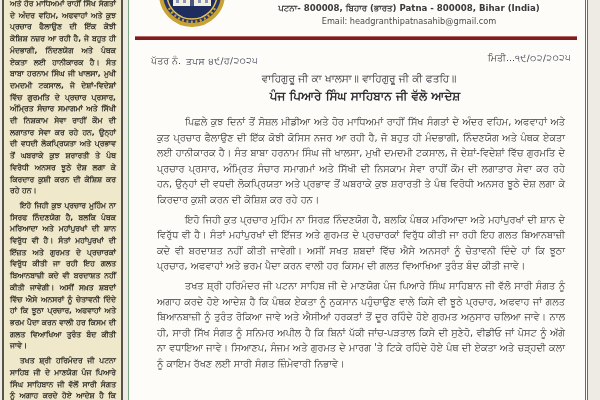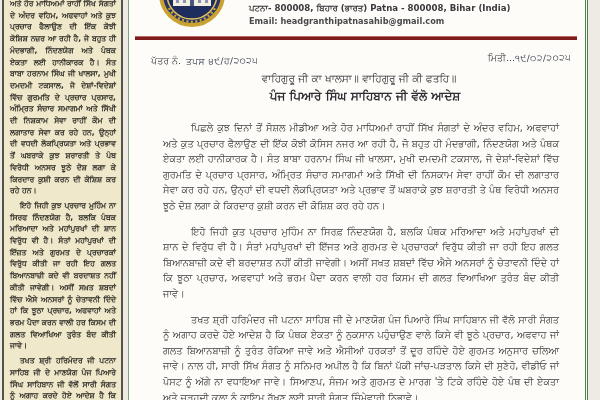--- a/index.html
+++ b/index.html
@@ -33,28 +33,28 @@
     box-sizing:border-box;
     overflow:hidden;
   }
   .page-inner{position:relative;width:100%;height:100%;}
   
   .logo-wrap{
     position:absolute;left:28px;top:-24px;width:70px;height:66px;
     overflow:visible;
   }
   .header-address{
-    position:absolute;left:120px;top:14px;width:320px;text-align:left;
+    position:absolute;left:120px;top:14px;width:320px;text-align:center;
   }
   .addr-line{
     font-size:8.6px;font-weight:bold;color:#3a3a3c;line-height:13px;
     white-space:nowrap;
   }
   .email-line{
-    font-size:8.2px;font-weight:bold;color:#4a4a4c;line-height:13px;
+    font-size:8.2px;font-weight:normal;color:#4a4a4c;line-height:13px;
     white-space:nowrap;
   }
   .red-rule{
     position:absolute;left:6px;right:8px;top:48px;height:3px;
     border-top:1px solid #b86a6a;
     background:#7d1d1d;
   }
   
   .ref-row{
     position:absolute;left:22px;right:14px;top:62px;height:16px;
@@ -75,21 +75,21 @@
     position:absolute;left:30px;right:14px;top:101px;
     text-align:center;font-size:12px;font-weight:bold;color:#2e2e34;
     white-space:nowrap;overflow:hidden;
   }
   
   .body-text{
     position:absolute;left:24px;right:16px;top:122px;bottom:0;
     overflow:hidden;
   }
   .body-text p{
-    margin:10px;
+    margin:4px;
     font-size:9.7px;line-height:15.6px;color:#3b3b3d;
     text-align:justify;text-indent:28px;
   }
 </style>
 </head>
 <body>
 
 <div class="clipping">
   <p>ਅਤੇ ਹੋਰ ਮਾਧਿਅਮਾਂ ਰਾਹੀਂ ਸਿੱਖ ਸੰਗਤਾਂ ਦੇ ਅੰਦਰ ਵਹਿਮ, ਅਫਵਾਹਾਂ ਅਤੇ ਕੁਝ ਪ੍ਰਚਾਰ ਫੈਲਾਉਣ ਦੀ ਇੱਕ ਕੋਝੀ ਕੋਸ਼ਿਸ਼ ਨਜ਼ਰ ਆ ਰਹੀ ਹੈ, ਜੋ ਬਹੁਤ ਹੀ ਮੰਦਭਾਗੀ, ਨਿੰਦਣਯੋਗ ਅਤੇ ਪੰਥਕ ਏਕਤਾ ਲਈ ਹਾਨੀਕਾਰਕ ਹੈ। ਸੰਤ ਬਾਬਾ ਹਰਨਾਮ ਸਿੰਘ ਜੀ ਖਾਲਸਾ, ਮੁਖੀ ਦਮਦਮੀ ਟਕਸਾਲ, ਜੋ ਦੇਸ਼ਾਂ-ਵਿਦੇਸ਼ਾਂ ਵਿੱਚ ਗੁਰਮਤਿ ਦੇ ਪ੍ਰਚਾਰ ਪ੍ਰਸਾਰ, ਅੰਮ੍ਰਿਤ ਸੰਚਾਰ ਸਮਾਗਮਾਂ ਅਤੇ ਸਿੱਖੀ ਦੀ ਨਿਸ਼ਕਾਮ ਸੇਵਾ ਰਾਹੀਂ ਕੌਮ ਦੀ ਲਗਾਤਾਰ ਸੇਵਾ ਕਰ ਰਹੇ ਹਨ, ਉਨ੍ਹਾਂ ਦੀ ਵਧਦੀ ਲੋਕਪ੍ਰਿਯਤਾ ਅਤੇ ਪ੍ਰਭਾਵ ਤੋਂ ਘਬਰਾਕੇ ਕੁਝ ਸ਼ਰਾਰਤੀ ਤੇ ਪੰਥ ਵਿਰੋਧੀ ਅਨਸਰ ਝੂਠੇ ਦੋਸ਼ ਲਗਾ ਕੇ ਕਿਰਦਾਰ ਕੁਸ਼ੀ ਕਰਨ ਦੀ ਕੋਸ਼ਿਸ਼ ਕਰ ਰਹੇ ਹਨ।</p>
   <p class="indent">ਇਹੋ ਜਿਹੀ ਕੁਝ ਪ੍ਰਚਾਰ ਮੁਹਿੰਮ ਨਾ ਸਿਰਫ ਨਿੰਦਣਯੋਗ ਹੈ, ਬਲਕਿ ਪੰਥਕ ਮਰਿਆਦਾ ਅਤੇ ਮਹਾਂਪੁਰਖਾਂ ਦੀ ਸ਼ਾਨ ਵਿਰੁੱਧ ਵੀ ਹੈ। ਸੰਤਾਂ ਮਹਾਂਪੁਰਖਾਂ ਦੀ ਇੱਜ਼ਤ ਅਤੇ ਗੁਰਮਤ ਦੇ ਪ੍ਰਚਾਰਕਾਂ ਵਿਰੁੱਧ ਕੀਤੀ ਜਾ ਰਹੀ ਇਹ ਗਲਤ ਬਿਆਨਬਾਜ਼ੀ ਕਦੇ ਵੀ ਬਰਦਾਸ਼ਤ ਨਹੀਂ ਕੀਤੀ ਜਾਵੇਗੀ। ਅਸੀਂ ਸਖ਼ਤ ਸ਼ਬਦਾਂ ਵਿੱਚ ਐਸੇ ਅਨਸਰਾਂ ਨੂੰ ਚੇਤਾਵਨੀ ਦਿੰਦੇ ਹਾਂ ਕਿ ਝੂਠਾ ਪ੍ਰਚਾਰ, ਅਫਵਾਹਾਂ ਅਤੇ ਭਰਮ ਪੈਦਾ ਕਰਨ ਵਾਲੀ ਹਰ ਕਿਸਮ ਦੀ ਗਲਤ ਵਿਆਖਿਆ ਤੁਰੰਤ ਬੰਦ ਕੀਤੀ ਜਾਵੇ।</p>

